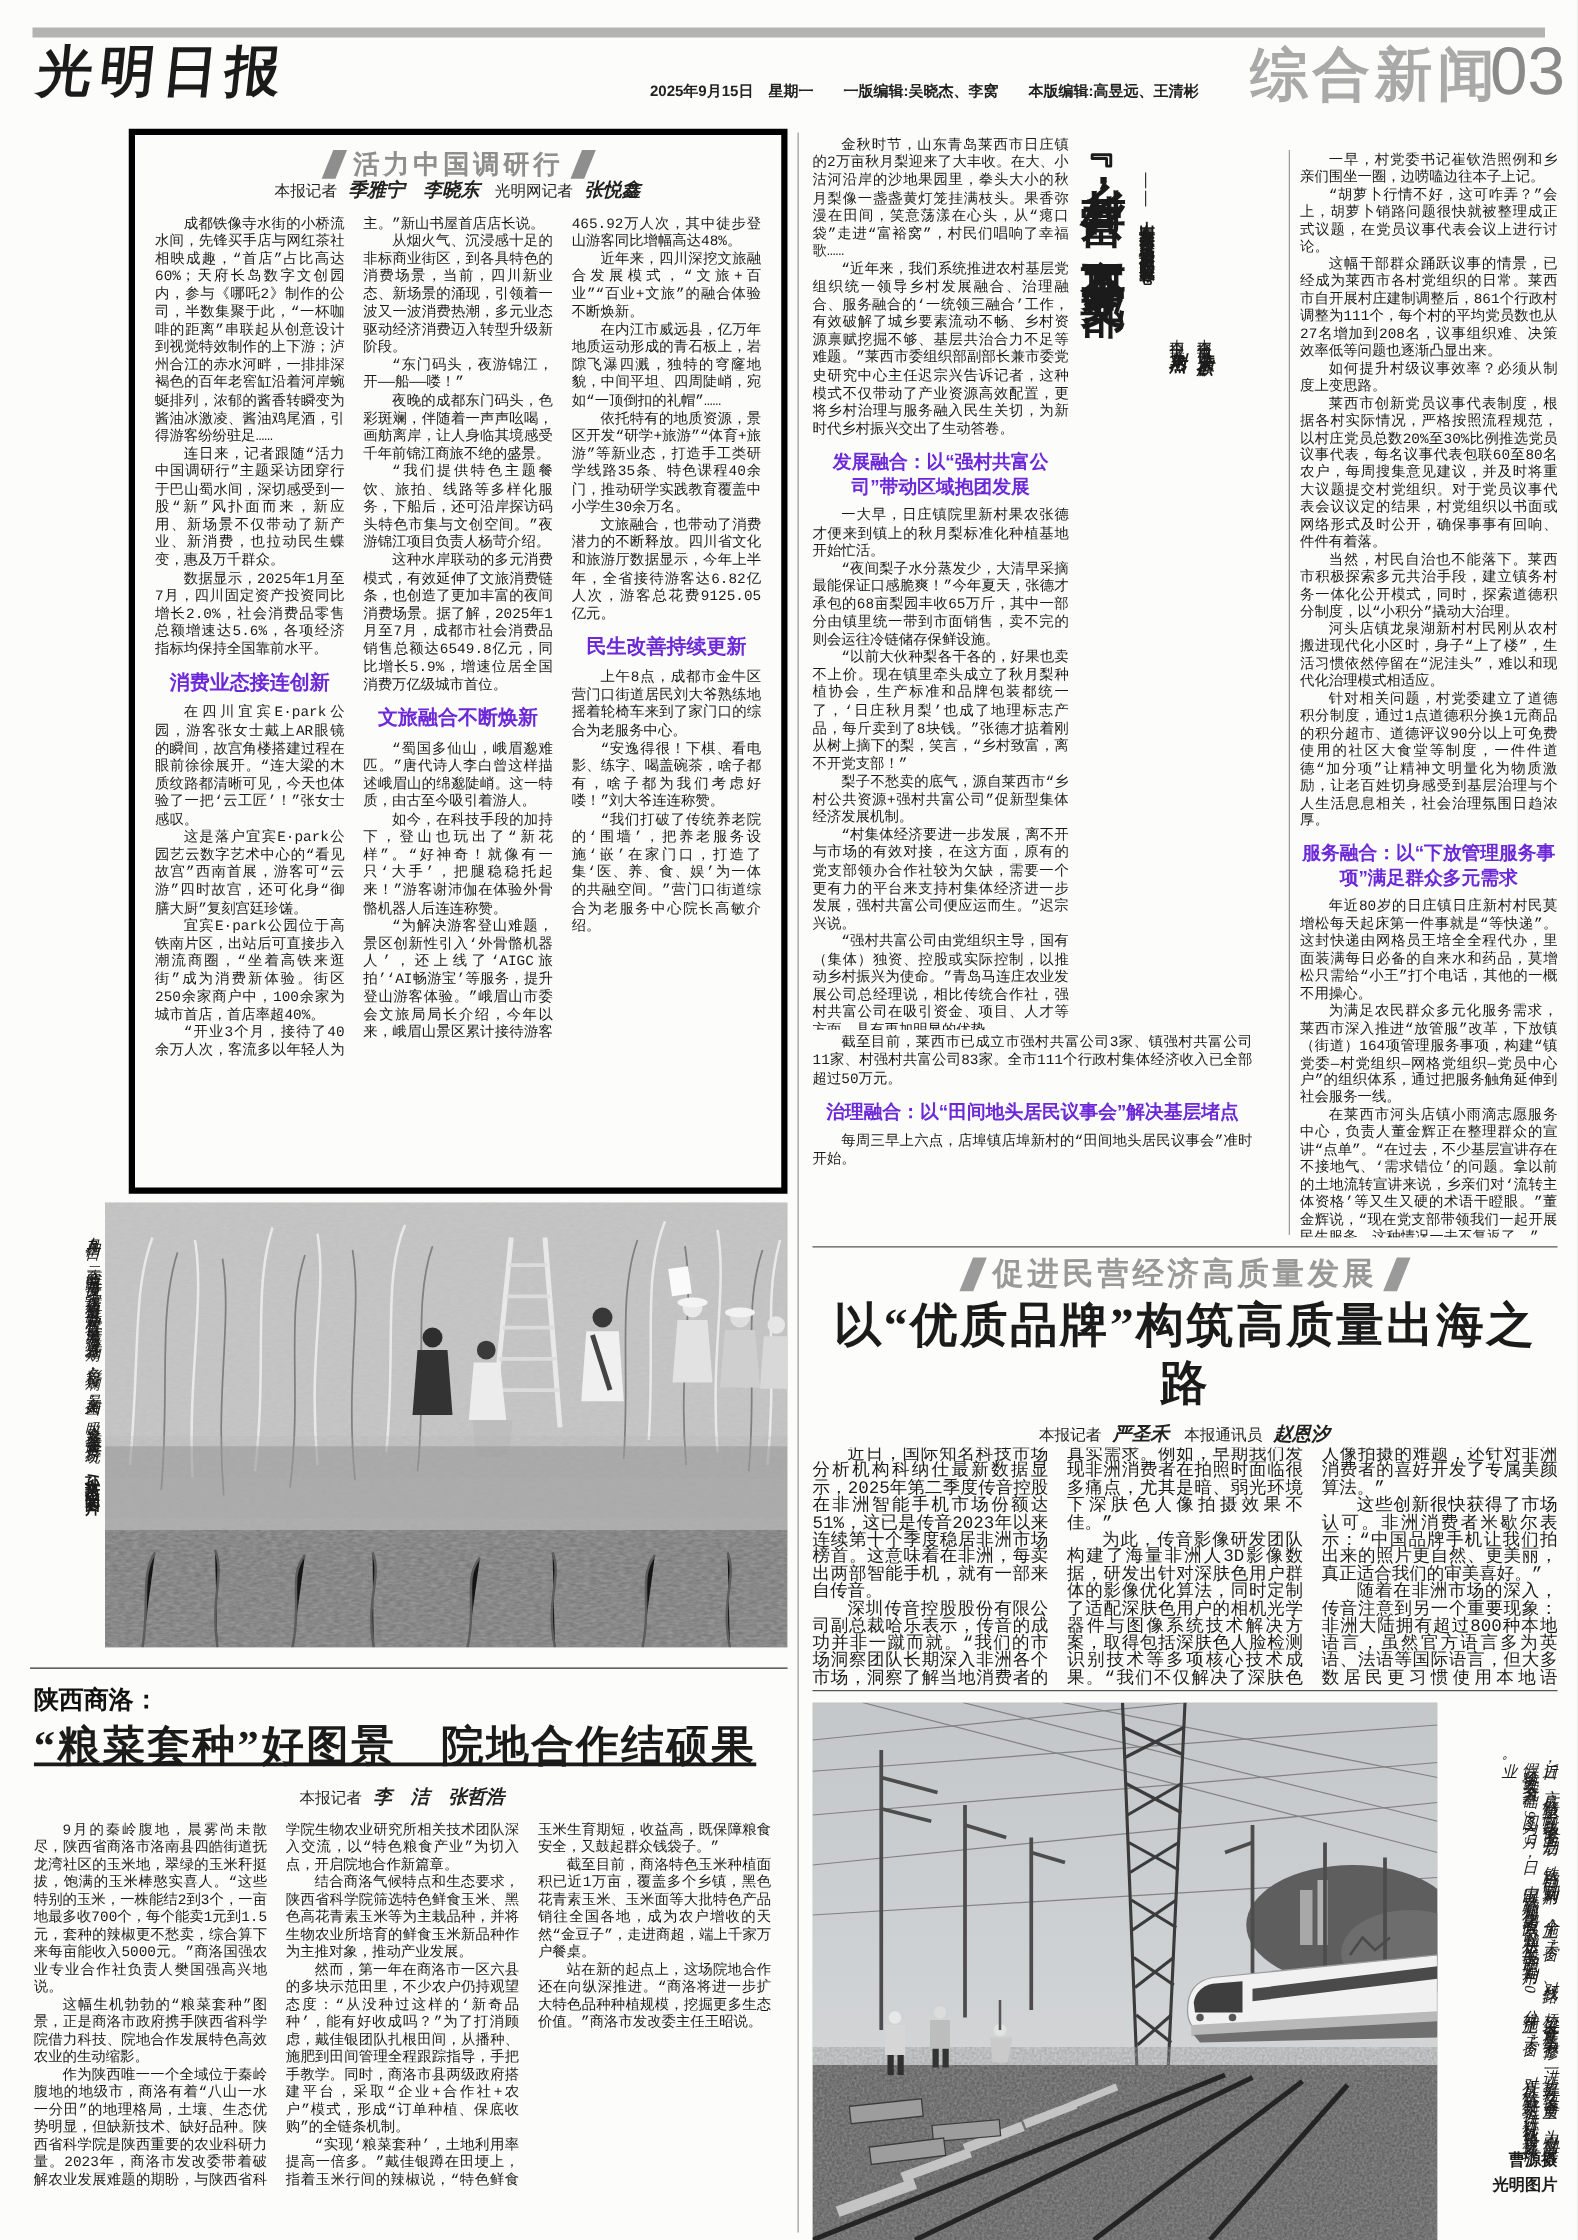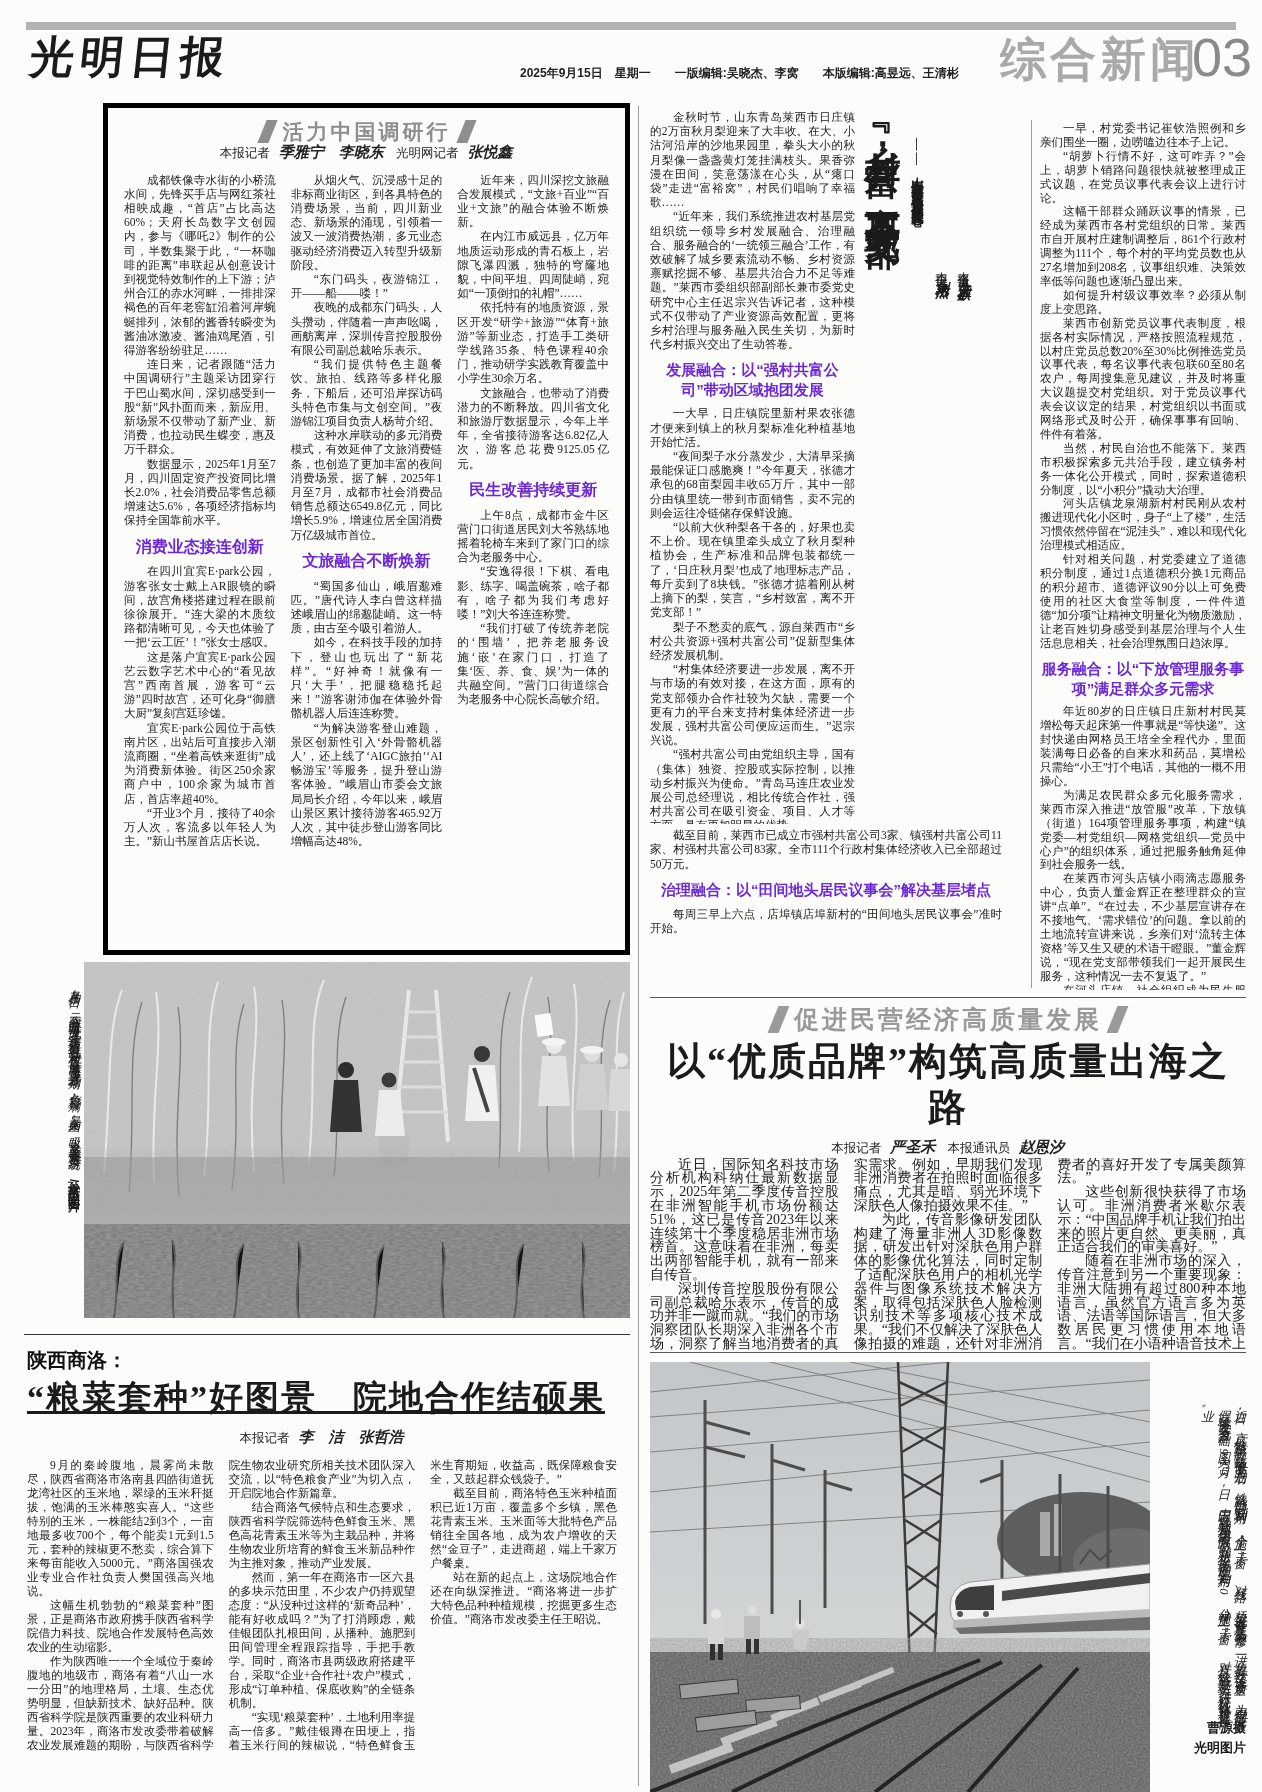--- a/index.html
+++ b/index.html
@@ -16,21 +16,21 @@
   .pageno { position:absolute; left:1192px; top:30px; font:500 54px/1 "Liberation Sans",sans-serif; color:#8a8a8a; }
   
   .kicker { display:flex; align-items:center; justify-content:center; gap:10px; }
   .kbar { width:11px; height:23px; background:#8e8e8e; transform:skewX(-22deg); }
   .ktext { font:700 21px/1 "Liberation Sans",sans-serif; color:#8e8e8e; letter-spacing:3px; }
   .byline { text-align:center; font:13px/1.4 "Liberation Serif",serif; color:#222; }
   .byrole { font-size:12.5px; margin:0 4px; }
   .byname { font:italic 600 15px "Liberation Serif",serif; margin:0 5px; }
   .sec { font:700 16px/1.3 "Liberation Sans",sans-serif; text-align:center; margin:9px 0 7px;
          break-inside:avoid; color:#6d28d9; }
-  .bp { text-indent:2em; text-align:justify; margin:0; }
+  .bp { text-indent:2em; text-align:justify; margin:0;font-family:Liberation Mono, monospace; }
   .cols3 { column-count:3; column-gap:15px; column-fill:auto; overflow:hidden; }
   .vrule { position:absolute; width:1px; background:#9c9c9c; }
   .hrule { position:absolute; height:1px; background:#555; }
   
   .redbox { position:absolute; left:103px; top:103px; width:527px; height:852px;
             border:5px solid #000000; padding:12px 16px 10px; background:#fcfcfa; }
   .mainhl { font:600 40px/1.25 "Liberation Serif",serif; text-align:center; letter-spacing:9px; margin:12px 0 10px; }
   .redbox .body { height:688px; font-size:11.5px; line-height:14.2px; margin-top:10px; }
   
   .lx-col1 { position:absolute; left:650px; top:110px; width:205px; height:714px; overflow:hidden;
@@ -96,21 +96,21 @@
       <p class="bp">成都铁像寺水街的小桥流水间，先锋买手店与网红茶社相映成趣，“首店”占比高达60%；天府长岛数字文创园内，参与《哪吒2》制作的公司，半数集聚于此，“一杯咖啡的距离”串联起从创意设计到视觉特效制作的上下游；泸州合江的赤水河畔，一排排深褐色的百年老窖缸沿着河岸蜿蜒排列，浓郁的酱香转瞬变为酱油冰激凌、酱油鸡尾酒，引得游客纷纷驻足……</p>
       <p class="bp">连日来，记者跟随“活力中国调研行”主题采访团穿行于巴山蜀水间，深切感受到一股“新”风扑面而来，新应用、新场景不仅带动了新产业、新消费，也拉动民生蝶变，惠及万千群众。</p>
       <p class="bp">数据显示，2025年1月至7月，四川固定资产投资同比增长2.0%，社会消费品零售总额增速达5.6%，各项经济指标均保持全国靠前水平。</p>
       <h3 class="sec">消费业态接连创新</h3>
       <p class="bp">在四川宜宾E·park公园，游客张女士戴上AR眼镜的瞬间，故宫角楼搭建过程在眼前徐徐展开。“连大梁的木质纹路都清晰可见，今天也体验了一把‘云工匠’！”张女士感叹。</p>
       <p class="bp">这是落户宜宾E·park公园艺云数字艺术中心的“看见故宫”西南首展，游客可“云游”四时故宫，还可化身“御膳大厨”复刻宫廷珍馐。</p>
       <p class="bp">宜宾E·park公园位于高铁南片区，出站后可直接步入潮流商圈，“坐着高铁来逛街”成为消费新体验。街区250余家商户中，100余家为城市首店，首店率超40%。</p>
       <p class="bp">“开业3个月，接待了40余万人次，客流多以年轻人为主。”新山书屋首店店长说。</p>
       <p class="bp">从烟火气、沉浸感十足的非标商业街区，到各具特色的消费场景，当前，四川新业态、新场景的涌现，引领着一波又一波消费热潮，多元业态驱动经济消费迈入转型升级新阶段。</p>
       <p class="bp">“东门码头，夜游锦江，开——船——喽！”</p>
-      <p class="bp">夜晚的成都东门码头，人头攒动，伴随着一声声吆喝，画舫离岸，深圳传音控股股份有限公司副总裁哈乐表示。</p>
+      <p class="bp">夜晚的成都东门码头，色彩斑斓，伴随着一声声吆喝，画舫离岸，让人身临其境感受千年前锦江商旅不绝的盛景。</p>
       <p class="bp">“我们提供特色主题餐饮、旅拍、线路等多样化服务，下船后，还可沿岸探访码头特色市集与文创空间。”夜游锦江项目负责人杨苛介绍。</p>
       <p class="bp">这种水岸联动的多元消费模式，有效延伸了文旅消费链条，也创造了更加丰富的夜间消费场景。据了解，2025年1月至7月，成都市社会消费品销售总额达6549.8亿元，同比增长5.9%，增速位居全国消费万亿级城市首位。</p>
       <h3 class="sec">文旅融合不断焕新</h3>
       <p class="bp">“蜀国多仙山，峨眉邈难匹。”唐代诗人李白曾这样描述峨眉山的绵邈陡峭。这一特质，由古至今吸引着游人。</p>
       <p class="bp">如今，在科技手段的加持下，登山也玩出了“新花样”。“好神奇！就像有一只‘大手’，把腿稳稳托起来！”游客谢沛伽在体验外骨骼机器人后连连称赞。</p>
       <p class="bp">“为解决游客登山难题，景区创新性引入‘外骨骼机器人’，还上线了‘AIGC旅拍’‘AI畅游宝’等服务，提升登山游客体验。”峨眉山市委会文旅局局长介绍，今年以来，峨眉山景区累计接待游客465.92万人次，其中徒步登山游客同比增幅高达48%。</p>
       <p class="bp">近年来，四川深挖文旅融合发展模式，“文旅+百业”“百业+文旅”的融合体验不断焕新。</p>
       <p class="bp">在内江市威远县，亿万年地质运动形成的青石板上，岩隙飞瀑四溅，独特的穹窿地貌，中间平坦、四周陡峭，宛如“一顶倒扣的礼帽”……</p>
       <p class="bp">依托特有的地质资源，景区开发“研学+旅游”“体育+旅游”等新业态，打造手工类研学线路35条、特色课程40余门，推动研学实践教育覆盖中小学生30余万名。</p>
       <p class="bp">文旅融合，也带动了消费潜力的不断释放。四川省文化和旅游厅数据显示，今年上半年，全省接待游客达6.82亿人次，游客总花费9125.05亿元。</p>

